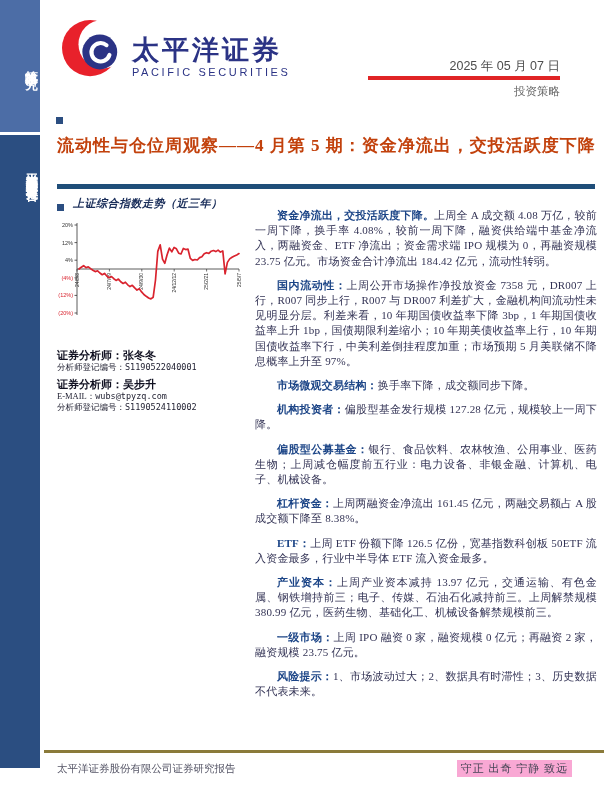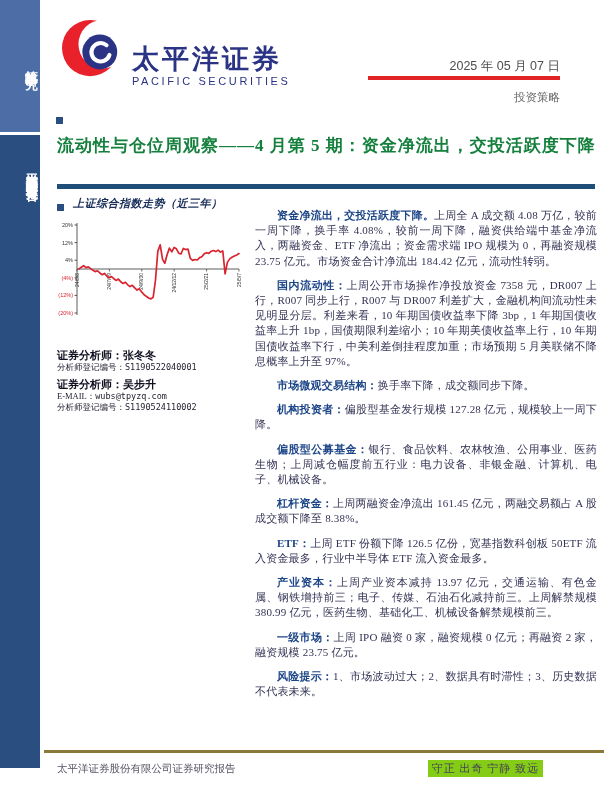--- a/index.html
+++ b/index.html
@@ -12,35 +12,35 @@
         writing-mode:vertical-rl;color:#ffffff;font-weight:bold;font-size:13px;
         letter-spacing:2px;font-family:"Liberation Serif",serif;}
   .sidebar-bottom{position:absolute;left:0;top:135px;width:40px;height:633px;background:#2b4e81;}
   .sidebar-bottom .vtext{position:absolute;left:0;top:28px;width:40px;text-align:center;
         writing-mode:vertical-rl;color:#ffffff;font-weight:bold;font-size:12px;
         letter-spacing:1px;font-family:"Liberation Serif",serif;}
   .deco-square{position:absolute;left:56px;top:117px;width:7px;height:7px;background:#2b4e81;}
 
   
   .logo-mark{position:absolute;left:62px;top:12px;width:62px;height:78px;}
-  .logo-text{position:absolute;left:132px;top:45px;}
+  .logo-text{position:absolute;left:132px;top:36px;}
   .logo-cn{font-size:27px;font-weight:bold;color:#2b3385;letter-spacing:3px;
         font-family:"Liberation Sans",sans-serif;line-height:28px;}
   .logo-en{font-size:11px;color:#2b3385;letter-spacing:2.6px;
         font-family:"Liberation Sans",sans-serif;margin-top:2px;}
 
   .report-date{position:absolute;right:52px;top:58px;font-size:12.5px;color:#4d4d4d;
         font-family:"Liberation Sans",sans-serif;}
   .red-rule{position:absolute;left:368px;top:76px;width:192px;height:4px;background:#e02425;}
   .report-category{position:absolute;right:52px;top:84px;font-size:11.5px;color:#666666;
-        font-family:"Liberation Serif",serif;margin-top:6px;}
+        font-family:"Liberation Serif",serif;}
 
   
   .report-title{position:absolute;left:57px;top:133px;width:540px;font-size:17px;
-        font-weight:bold;color:#15803d;line-height:25px;letter-spacing:1px;}
+        font-weight:bold;color:#c2410c;line-height:25px;letter-spacing:1px;}
   .blue-rule{position:absolute;left:57px;top:184px;width:538px;height:4.5px;background:#1f4e79;}
 
   
   .left-col{position:absolute;left:57px;top:196px;width:194px;}
   .chart-head{display:flex;align-items:flex-end;gap:9px;font-style:italic;}
   .chart-bullet{width:7px;height:7px;background:#2b4e81;flex:0 0 auto;}
   .chart-title{font-size:11px;font-weight:bold;color:#1a2e5a;letter-spacing:0.5px;}
   .chart-box{margin-top:8px;}
 
   .analysts{}
@@ -51,22 +51,22 @@
 
   
   .body-col{position:absolute;left:255px;top:208px;width:342px;}
   .body-col p{margin:0 0 9px 0;font-size:11px;line-height:15.2px;color:#333355;
         text-align:justify;text-indent:2em;letter-spacing:0.2px;}
   .body-col p .lead{font-weight:bold;color:#1c4587;}
 
   
   .footer-rule{position:absolute;left:44px;top:750px;width:560px;height:2.5px;background:#8a7a3a;}
   .footer-left{position:absolute;left:57px;top:762px;font-size:10.5px;color:#555566;}
-  .footer-right{position:absolute;right:69px;top:760px;font-size:11px;color:#444455;
-        background:#84cc16;padding:1px 4px;letter-spacing:1px;}
+  .footer-right{position:absolute;right:40px;top:760px;font-size:11px;color:#444455;
+        background:#f9a8d4;padding:1px 4px;letter-spacing:1px;}
 </style>
 </head>
 <body>
 
 <div id="page">
 
   <div class="sidebar-top">
     <div class="vtext">策略研究</div>
   </div>
   <div class="sidebar-bottom">

